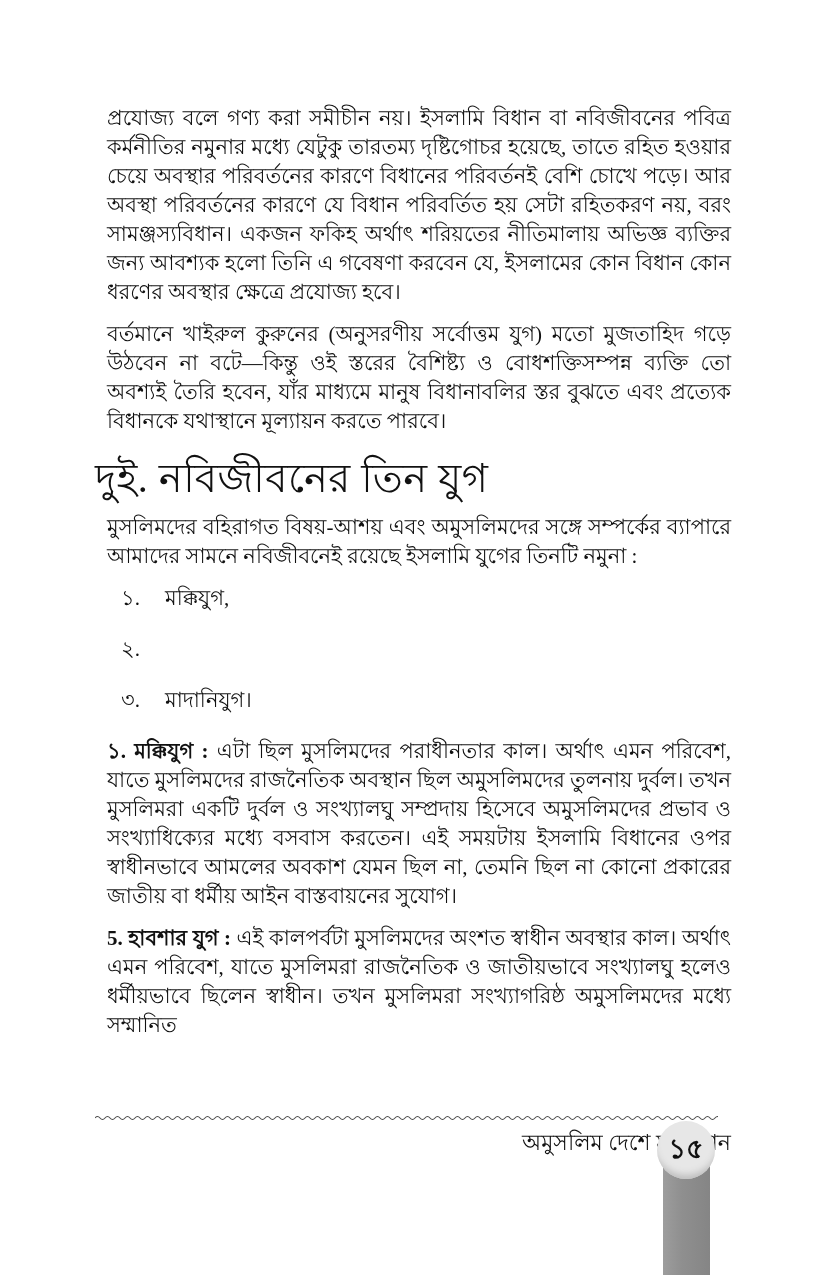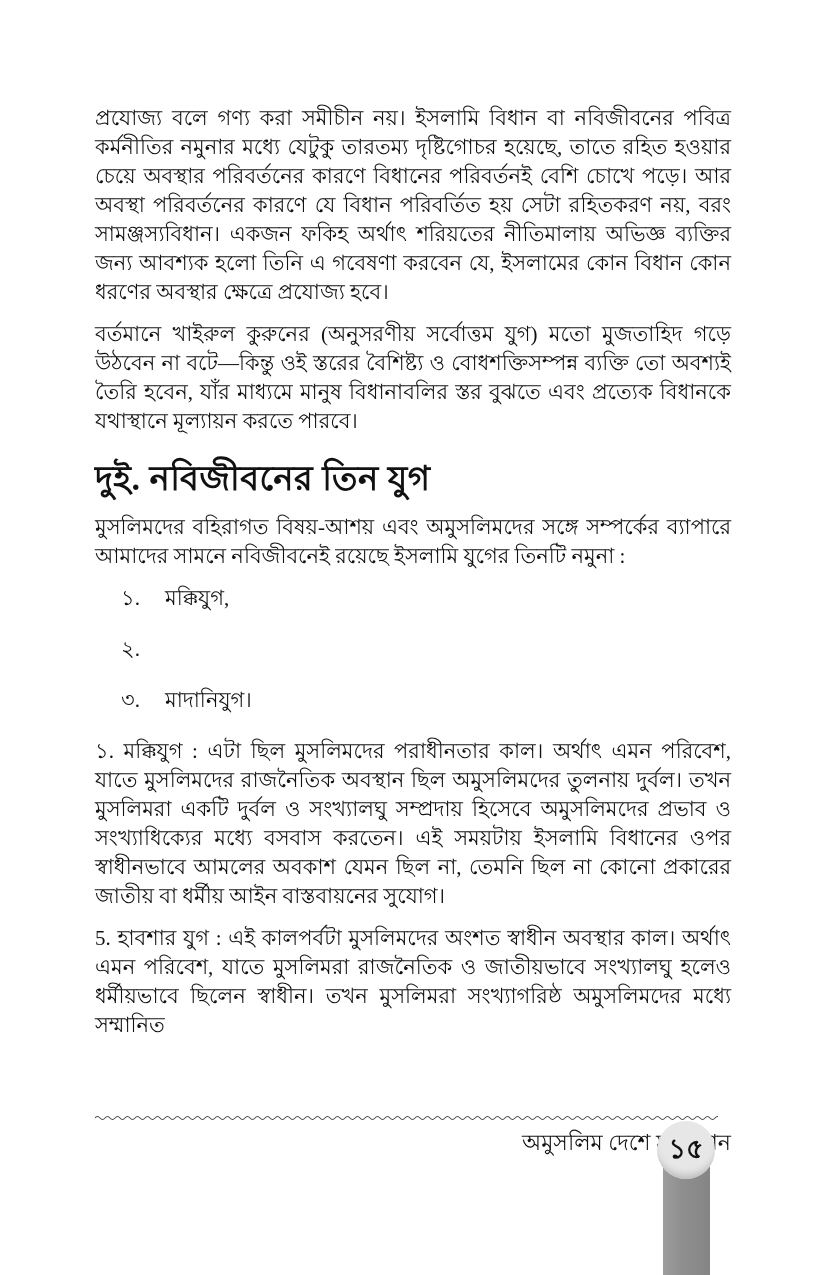--- a/index.html
+++ b/index.html
@@ -22,28 +22,28 @@
   .content {
     position: absolute;
     left: 95px;
     top: 104px;
     width: 636px;
   }
   .para {
     font-size: 21px;
     line-height: 29px;
     text-align: justify;
-    margin: 0 0 13px 0;
+    margin: 0 0 13px 12px;
   }
   .para .lead {
-    font-weight: normal;
+    font-weight: bold;
   }
   .section-heading {
-    font-size: 34px;
-    font-weight: bold;
+    font-size: 40px;
+    font-weight: normal;
     line-height: 42px;
     margin: 22px 0 13px 0;
     letter-spacing: 0.5px;
   }
   .era-list {
     margin: 2px 0 10px 0;
     padding: 0;
     list-style: none;
   }
   .era-list li {

